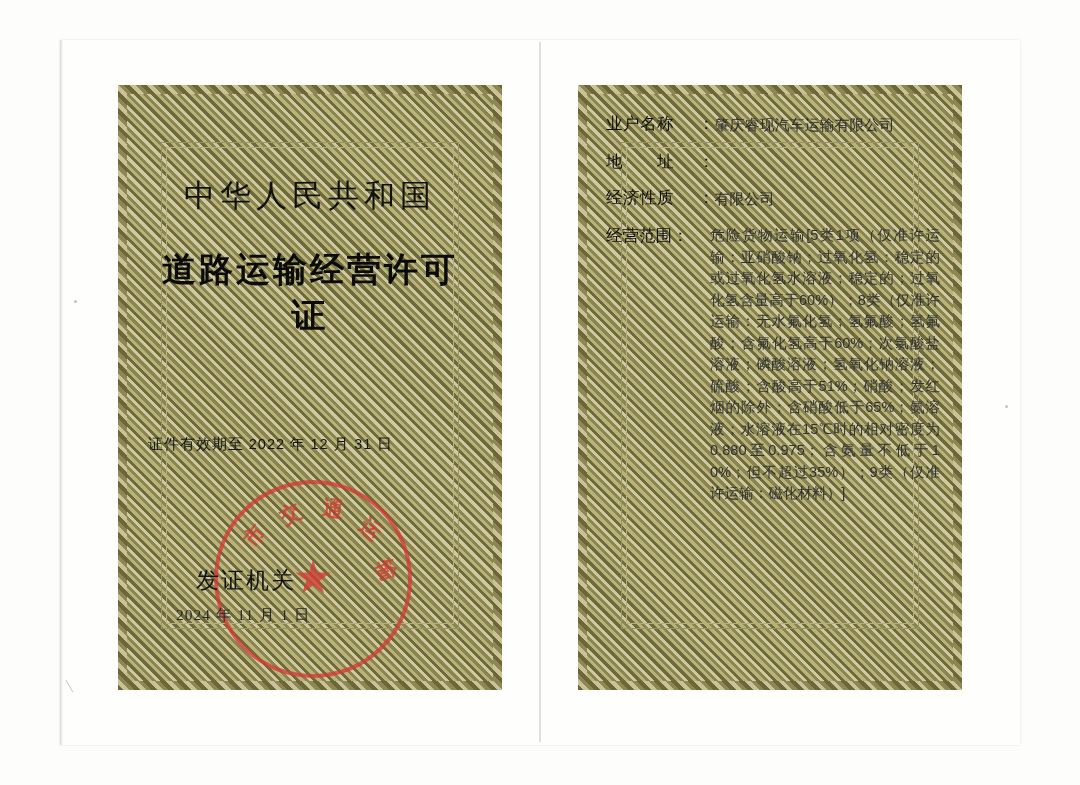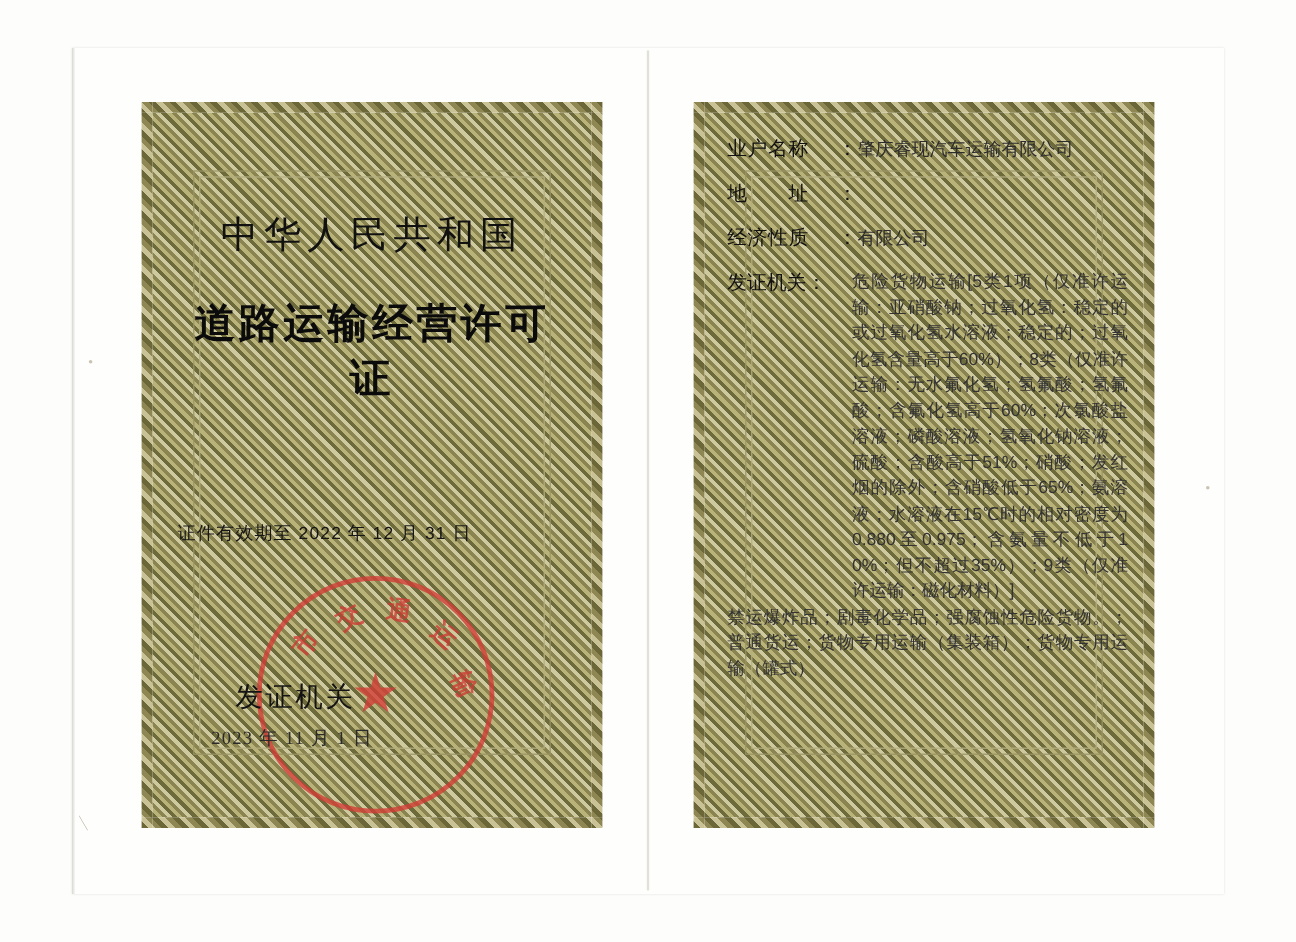--- a/index.html
+++ b/index.html
@@ -340,21 +340,21 @@
           <span style="left:104px; top:11px; transform: rotate(8deg);">通</span>
           <span style="left:142px; top:31px; transform: rotate(38deg);">运</span>
           <span style="left:158px; top:72px; transform: rotate(66deg);">输</span>
         </div>
         <div class="seal-star">★</div>
       </div>
 
       <div class="issuer-line">发证机关</div>
 
       <div class="date-line">
-        <span>2023</span>
+        <span>2024</span>
         <span>年</span>
         <span>11</span>
         <span>月</span>
         <span>1</span>
         <span>日</span>
       </div>
     </div>
   </div>
 
   <div class="half right">
@@ -375,19 +375,18 @@
         <div class="field-colon">：</div>
       </div>
 
       <div class="field">
         <div class="field-label">经济性质</div>
         <div class="field-colon">：</div>
         <div class="field-value">有限公司</div>
       </div>
 
       <div class="scope-block">
-        <div class="scope-label">发证机关：</div>
+        <div class="scope-label">经营范围：</div>
         <div class="scope-value">危险货物运输[5类1项（仅准许运输：亚硝酸钠；过氧化氢：稳定的或过氧化氢水溶液；稳定的；过氧化氢含量高于60%）；8类（仅准许运输：无水氟化氢；氢氟酸；氢氟酸；含氟化氢高于60%；次氯酸盐溶液；磷酸溶液；氢氧化钠溶液；硫酸；含酸高于51%；硝酸；发红烟的除外；含硝酸低于65%；氨溶液；水溶液在15℃时的相对密度为0.880至0.975；含氨量不低于10%；但不超过35%）；9类（仅准许运输：磁化材料）]</div>
       </div>
-      <div class="scope-cont">禁运爆炸品；剧毒化学品；强腐蚀性危险货物。；普通货运；货物专用运输（集装箱）；货物专用运输（罐式）</div>
     </div>
   </div>
 </div>
 
 </body></html>

